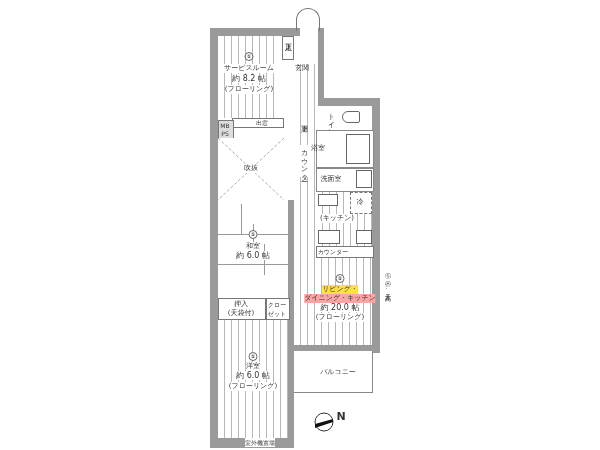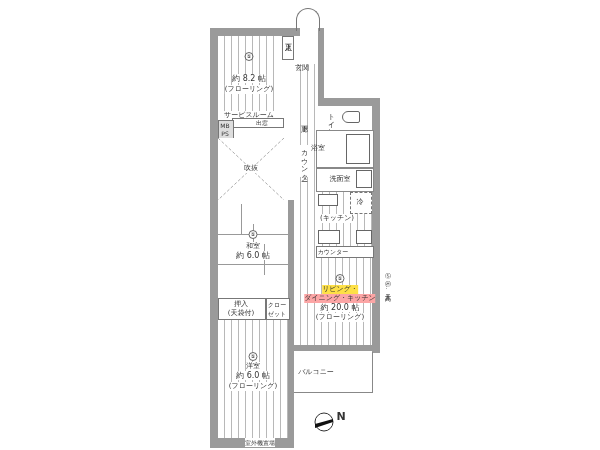--- a/index.html
+++ b/index.html
@@ -40,21 +40,21 @@
 
   <div class="room floor-lines" style="left:294px;top:64px;width:24px;height:280px;"></div>
   <div class="room" style="left:294px;top:36px;width:24px;height:28px;"></div>
   <div class="door-arc" style="left:296px;top:8px;width:22px;height:22px;border-radius:22px 22px 0 0;border-bottom:none;"></div>
   <div class="box" style="left:282px;top:36px;width:10px;height:22px;"></div>
   <div class="vlabel" style="left:283px;top:38px;">下足入</div>
   <div class="label" style="left:302px;top:64px;">玄関</div>
 
   <div class="room floor-lines" style="left:218px;top:36px;width:62px;height:82px;"></div>
   <div class="num" style="left:249px;top:52px;">⑤</div>
-  <div class="label" style="left:249px;top:64px;background:#fff;margin-top:47px;">サービスルーム</div>
+  <div class="label" style="left:249px;top:64px;background:#fff;">サービスルーム</div>
   <div class="label" style="left:249px;top:74px;background:#fff;font-size:8px;">約 8.2 帖</div>
   <div class="label" style="left:249px;top:85px;background:#fff;">(フローリング)</div>
   <div class="box" style="left:232px;top:118px;width:50px;height:8px;"></div>
   <div class="label" style="left:262px;top:118px;font-size:6px;">出窓</div>
 
   <div class="box" style="left:218px;top:120px;width:14px;height:18px;background:#ddd;"></div>
   <div class="label" style="left:225px;top:121px;font-size:6px;">MB</div>
   <div class="label" style="left:225px;top:129px;font-size:6px;">PS</div>
 
   <div class="room" style="left:218px;top:138px;width:66px;height:62px;"></div>
@@ -69,21 +69,21 @@
 
   <div class="room" style="left:324px;top:106px;width:48px;height:24px;"></div>
   <div class="vlabel" style="left:326px;top:108px;">トイレ</div>
   <div class="fixture" style="left:342px;top:111px;width:16px;height:10px;border-radius:6px 2px 2px 6px;"></div>
 
   <div class="room" style="left:316px;top:130px;width:56px;height:36px;border:1px solid #888;"></div>
   <div class="fixture" style="left:346px;top:134px;width:22px;height:28px;"></div>
   <div class="label" style="left:318px;top:144px;">浴室</div>
 
   <div class="room" style="left:316px;top:168px;width:56px;height:22px;border:1px solid #888;"></div>
-  <div class="label" style="left:340px;top:175px;">洗面室</div>
+  <div class="label" style="left:331px;top:175px;">洗面室</div>
   <div class="fixture" style="left:356px;top:170px;width:14px;height:16px;"></div>
 
   <div class="room floor-lines" style="left:316px;top:192px;width:56px;height:66px;"></div>
   <div class="fixture" style="left:318px;top:194px;width:18px;height:10px;"></div>
   <div class="box" style="left:350px;top:192px;width:20px;height:20px;border-style:dashed;"></div>
   <div class="label" style="left:360px;top:198px;">冷</div>
   <div class="label" style="left:337px;top:214px;background:#fff;">(キッチン)</div>
   <div class="fixture" style="left:318px;top:230px;width:20px;height:12px;"></div>
   <div class="fixture" style="left:356px;top:230px;width:14px;height:12px;"></div>
   <div class="box" style="left:316px;top:246px;width:56px;height:10px;"></div>
@@ -111,20 +111,20 @@
   <div class="label" style="left:277px;top:309px;font-size:6px;">ゼット</div>
 
   <div class="room floor-lines" style="left:218px;top:320px;width:70px;height:118px;"></div>
   <div class="num" style="left:253px;top:352px;background:#fff;">⑤</div>
   <div class="label" style="left:253px;top:362px;background:#fff;">洋室</div>
   <div class="label" style="left:253px;top:371px;background:#fff;font-size:8px;">約 6.0 帖</div>
   <div class="label" style="left:253px;top:382px;background:#fff;">(フローリング)</div>
   <div class="label" style="left:260px;top:438px;font-size:6px;background:#fff;">室外機置場</div>
 
   <div class="room" style="left:294px;top:352px;width:78px;height:40px;border-right:1px solid #888;border-bottom:1px solid #888;"></div>
-  <div class="label" style="left:316px;top:368px;">バルコニー</div>
+  <div class="label" style="left:338px;top:368px;">バルコニー</div>
 
   <svg class="compass" style="left:312px;top:410px;" width="40" height="24">
     <circle cx="12" cy="12" r="9" fill="#fff" stroke="#333" stroke-width="1"></circle>
     <polygon points="3,14 21,9 21,12 3,18" fill="#111"></polygon>
   </svg>
   <div class="label" style="left:341px;top:412px;font-size:11px;font-weight:bold;">N</div>
 </div>
 
 </body></html>

